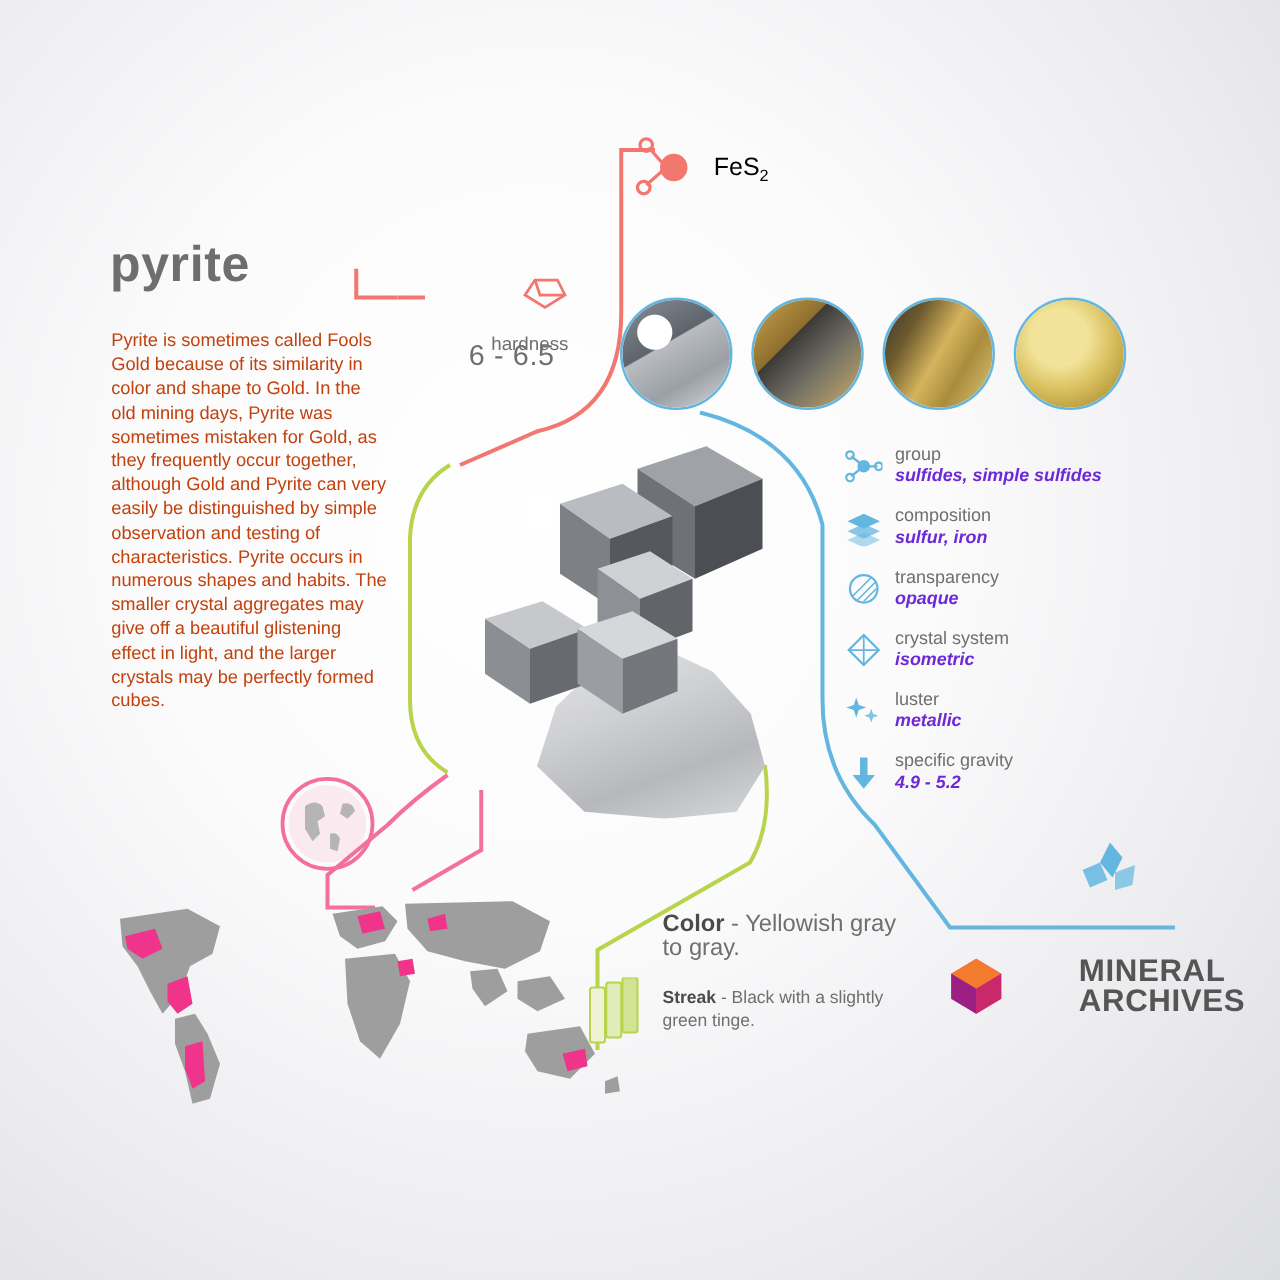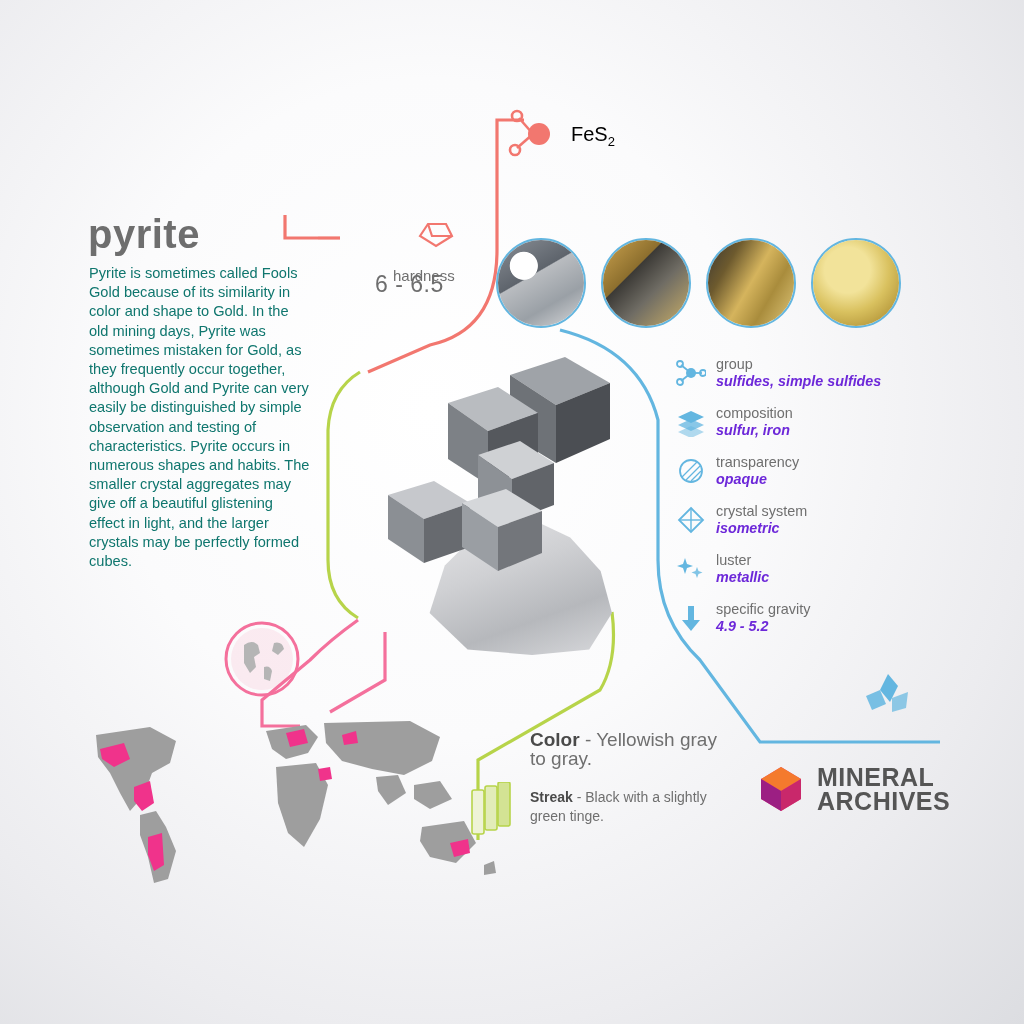--- a/index.html
+++ b/index.html
@@ -11,27 +11,27 @@
     position:relative;
     color:#5a5a5a;
   }
   .stage{position:absolute;inset:0;}
 
   
   svg.lines{position:absolute;left:0;top:0;width:1024px;height:1024px;pointer-events:none;}
 
   
   .title{
-    position:absolute;left:88px;top:212px;
+    position:absolute;left:88px;top:190px;
     font-size:40px;font-weight:bold;color:#6e6e6e;letter-spacing:0.5px;
   }
   
   .desc{
     position:absolute;left:89px;top:264px;width:222px;
-    font-size:14.6px;line-height:19.2px;color:#0f766e;
+    font-size:14.6px;line-height:19.2px;color:#c2410c;
   }
 
   
   .formula{
     position:absolute;left:571px;top:123px;
     font-size:20px;color:#000000;
   }
   .formula sub{font-size:13px;}
 
   
@@ -82,21 +82,21 @@
 
   
   .colorblock{position:absolute;left:530px;top:730px;width:200px;font-size:19px;line-height:19px;color:#6f6f6f;}
   .colorblock b{color:#4a4a4a;}
   .streakblock{position:absolute;left:530px;top:788px;width:200px;font-size:14px;line-height:19px;color:#6f6f6f;}
   .streakblock b{color:#4a4a4a;}
   .swatch{position:absolute;left:470px;top:782px;width:50px;height:56px;}
 
   
   .brand{position:absolute;left:757px;top:765px;display:flex;align-items:center;gap:12px;}
-  .brandtext{font-size:25px;font-weight:bold;color:#555;line-height:24px;letter-spacing:.5px;}
+  .brandtext{font-size:25px;font-weight:bold;color:#555;line-height:24px;letter-spacing:.5px;margin-left:46px;}
 
   
   .globe{position:absolute;left:224px;top:621px;width:76px;height:76px;}
 
   
   .worldmap{position:absolute;left:80px;top:715px;width:420px;height:180px;}
 </style>
 </head>
 <body>
 

